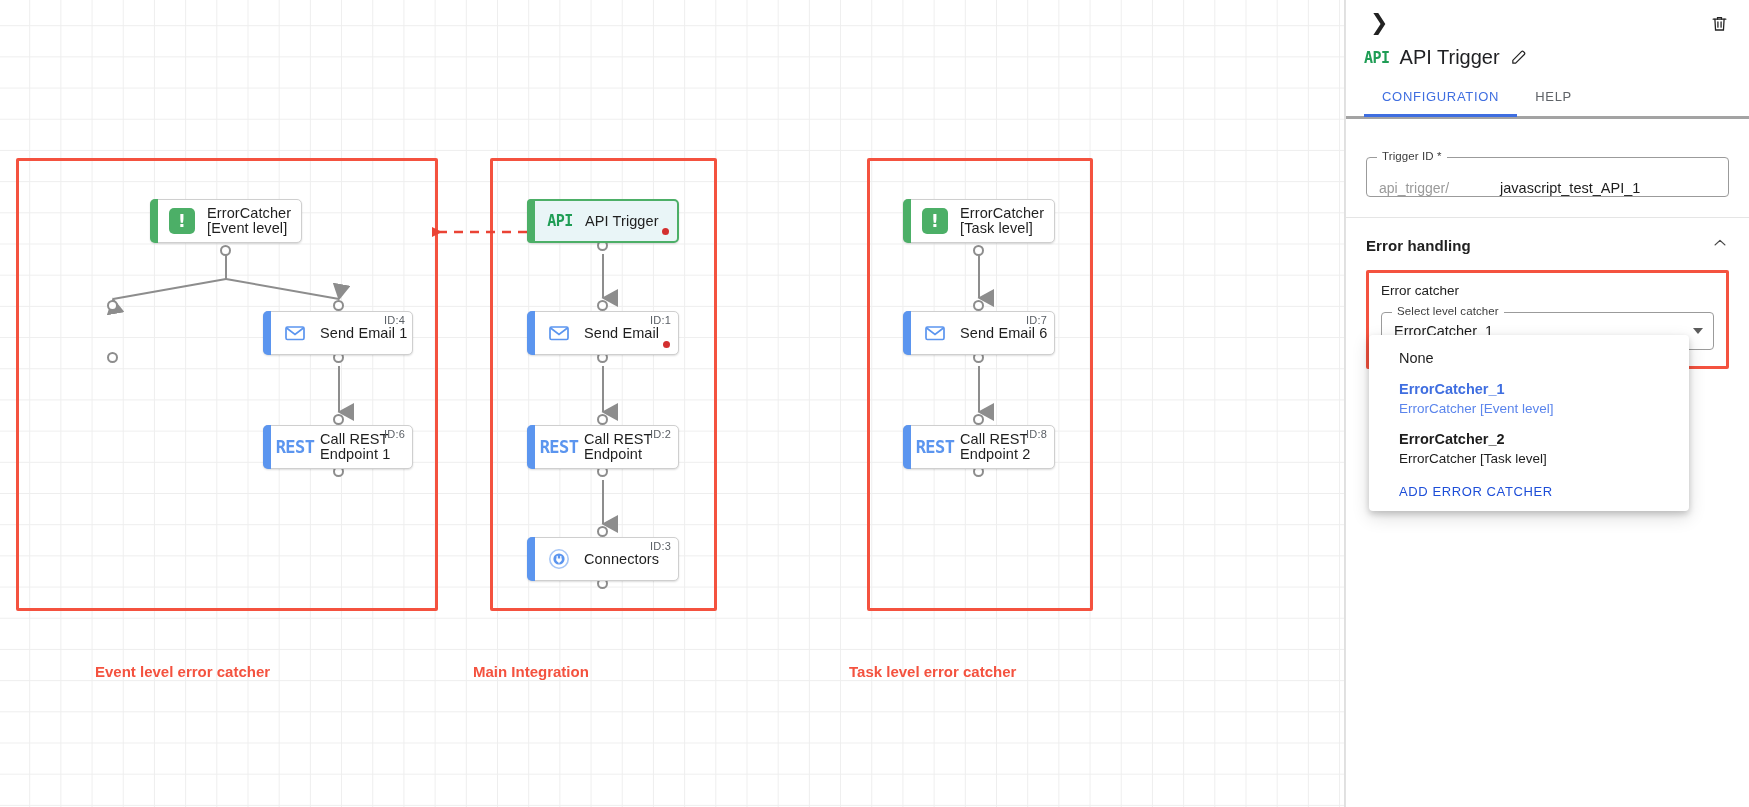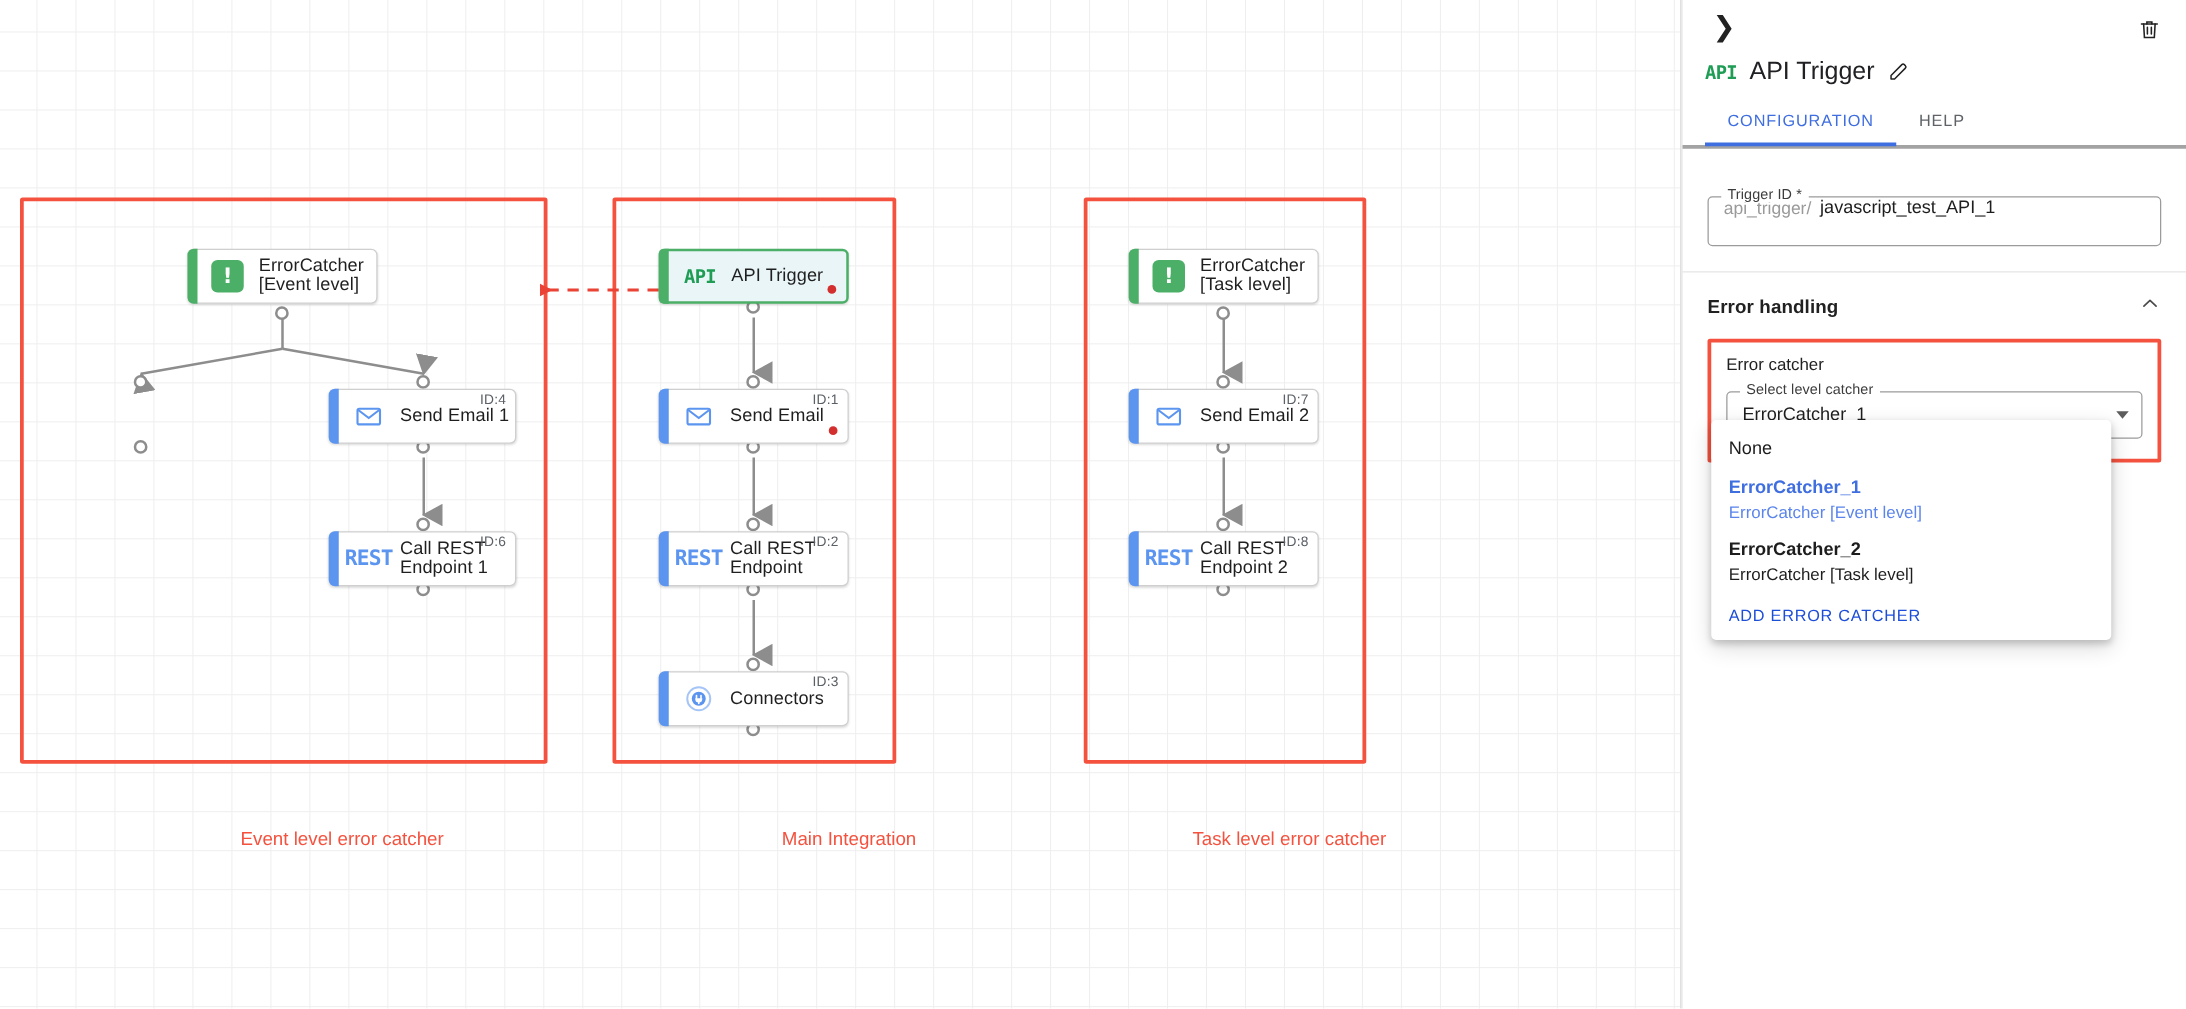--- a/index.html
+++ b/index.html
@@ -32,22 +32,23 @@
   .group-frame {
     position: absolute;
     border: 3px solid #f4523f;
     border-radius: 2px;
     background: transparent;
   }
   .group-caption {
     position: absolute;
     color: #f4523f;
     font-size: 15px;
-    text-align: right;
+    text-align: left;
     white-space: nowrap;
+    font-weight: bold;
   }
 
   
   .node {
     position: absolute;
     height: 44px;
     background: #fff;
     border: 1px solid #cfcfcf;
     border-radius: 5px;
     display: flex;
@@ -183,23 +184,24 @@
   .section-title { font-size: 15px; font-weight: 700; color:#212121; letter-spacing:.1px;}
   .caret { color:#4a4a4a; }
 
   
   .field {
     position: relative;
     margin-top: 22px;
     height: 40px;
     border: 1px solid #9b9b9b;
     border-radius: 4px;
-    display:flex; align-items:flex-start;
+    display:flex; align-items:flex-end;
     padding: 0 12px;
     background:#fff;
+    gap:44px;
   }
   .field-legend {
     position:absolute; top:-8px; left: 10px;
     background:#fff; padding: 0 5px;
     font-size: 11.5px; color:#3c3c3c;
     letter-spacing: .1px;
   }
   .prefix { color:#9a9a9a; font-size:14px; }
   .field-val { color:#1d1d1d; font-size:14.5px; margin-left:7px; }
 
@@ -231,21 +233,21 @@
   }
 
   
   .dropdown {
     position:absolute;
     left: 0px; top: 62px;
     width: 320px;
     background:#fff;
     border-radius: 4px;
     box-shadow: 0 3px 6px rgba(0,0,0,.18), 0 6px 18px rgba(0,0,0,.14);
-    padding: 8px 0 8px 0;
+    padding: 8px 0 8px 16px;
     z-index: 30;
   }
   .dd-item { padding: 6px 14px; cursor:pointer; }
   .dd-main { font-size: 14.5px; color:#1d1d1d; line-height:19px; }
   .dd-sub  { font-size: 13.5px; color:#1d1d1d; line-height:19px; }
   .dd-item.sel .dd-main { color:#3f6ee0; font-weight:700; }
   .dd-item.sel .dd-sub  { color:#5b85ec; }
   .dd-item.bold .dd-main { font-weight:700; }
   .dd-action {
     padding: 10px 14px 4px 14px;
@@ -403,21 +405,21 @@
     </div>
 
     <div class="node" style="left:903px;top:311px;width:152px;">
       <div class="accent"></div>
       <div class="n-icon">
         <svg width="24" height="24" viewBox="0 0 24 24" fill="none" stroke="#5b95ef" stroke-width="1.7">
           <rect x="3" y="6" width="18" height="12.5" rx="1.4"></rect>
           <path d="M3.6 7 12 13.4 20.4 7"></path>
         </svg>
       </div>
-      <div class="n-label">Send Email 2</div>
+      <div class="n-label">Send Email 6</div>
       <div class="n-id">ID:7</div>
     </div>
 
     <div class="node" style="left:903px;top:425px;width:152px;">
       <div class="accent"></div>
       <div class="n-icon">
           <span class="ic-rest">REST</span>
         </div>
       <div class="n-label">Call REST
 Endpoint 2</div>

